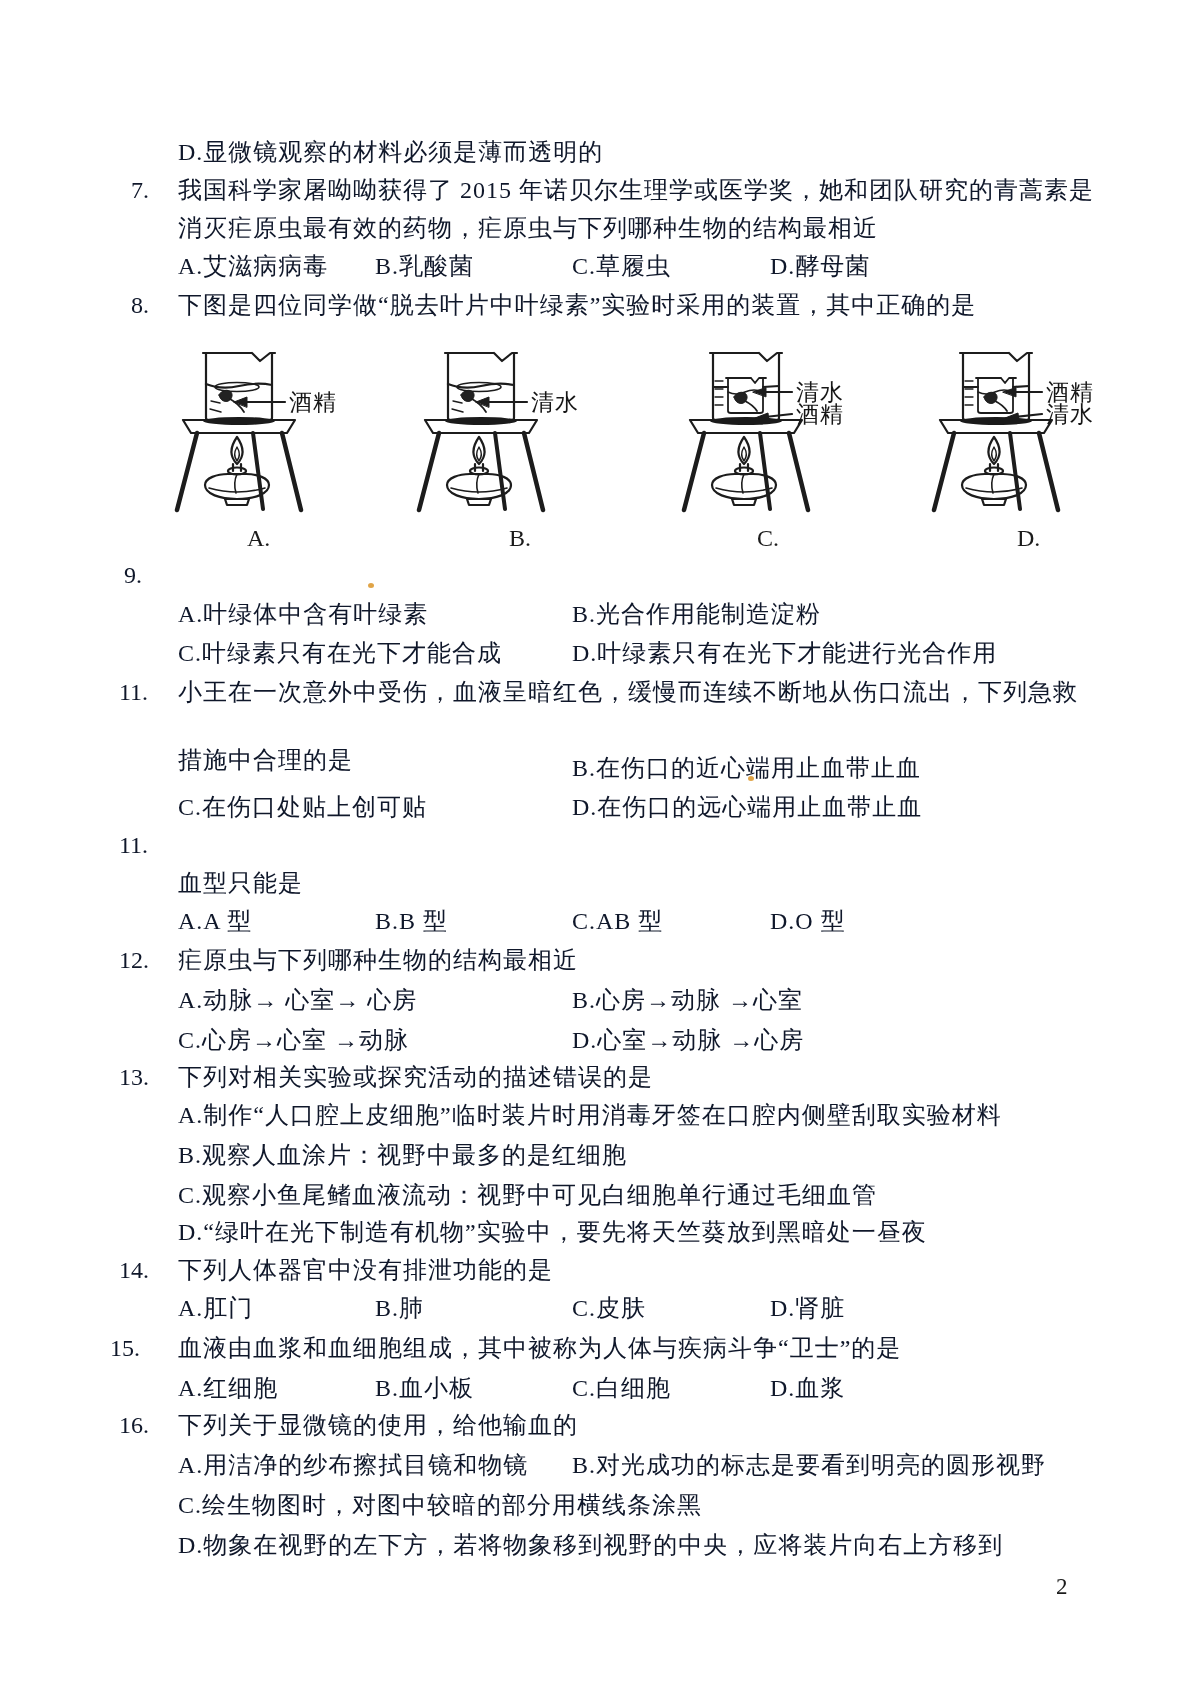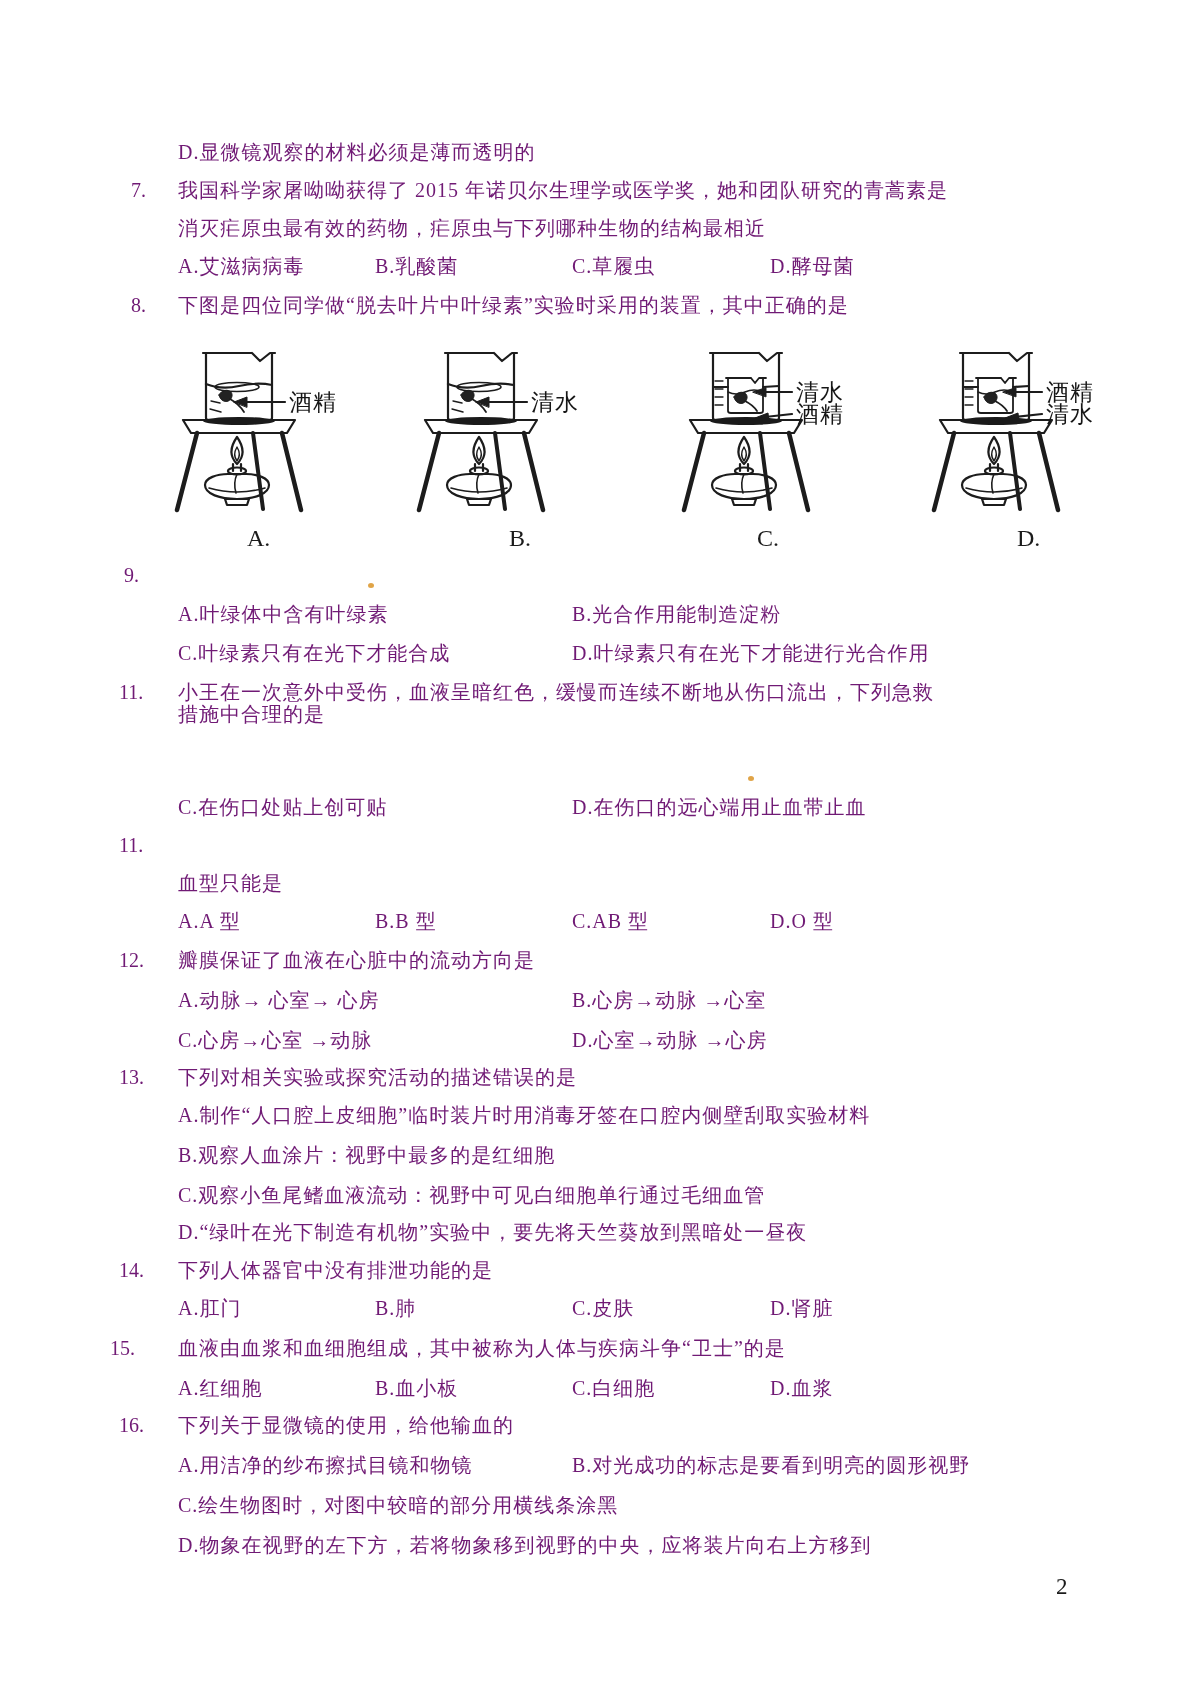--- a/index.html
+++ b/index.html
@@ -6,25 +6,25 @@
   .page{
     position:relative;
     width:1200px;height:1699px;
     background:#ffffff;
     font-family:"Liberation Serif","DejaVu Serif",serif;
     color:#1b1b1b;
     overflow:hidden;
   }
   .ln{
     position:absolute;
-    font-size:20px;
+    font-size:24px;
     line-height:32px;
     letter-spacing:1px;
     white-space:nowrap;
-    color:#701a75;
+    color:#0f172a;
   }
   .num{letter-spacing:0;}
   .cap{position:absolute;font-size:24px;line-height:32px;}
   .fig{position:absolute;top:325px;}
   .pageno{position:absolute;font-size:23px;line-height:30px;}
   .dot{position:absolute;width:6px;height:5px;border-radius:50%;background:#dd9a33;opacity:.9;}
   svg text{font-family:"Liberation Serif","DejaVu Serif",serif;fill:#161616;font-size:23px;letter-spacing:1px;}
 </style>
 </head>
 <body>
@@ -172,33 +172,34 @@
   <div class="cap" style="top:522px;left:1017px">D.</div>
 
   <div class="ln num" style="top:559px;left:124px">9.</div>
   <div class="ln" style="top:598px;left:178px">A.叶绿体中含有叶绿素</div>
   <div class="ln" style="top:598px;left:572px">B.光合作用能制造淀粉</div>
   <div class="ln" style="top:637px;left:178px">C.叶绿素只有在光下才能合成</div>
   <div class="ln" style="top:637px;left:572px">D.叶绿素只有在光下才能进行光合作用</div>
 
   <div class="ln num" style="top:676px;left:119px">11.</div>
   <div class="ln" style="top:676px;left:178px">小王在一次意外中受伤，血液呈暗红色，缓慢而连续不断地从伤口流出，下列急救</div>
-  <div class="ln" style="top:698px;left:178px">措施中合理的是</div>
+  <div class="ln" style="top:744px;left:178px">措施中合理的是</div>
+  <div class="ln" style="top:752px;left:572px">B.在伤口的近心端用止血带止血</div>
   <div class="ln" style="top:791px;left:178px">C.在伤口处贴上创可贴</div>
   <div class="ln" style="top:791px;left:572px">D.在伤口的远心端用止血带止血</div>
 
   <div class="ln num" style="top:829px;left:119px">11.</div>
   <div class="ln" style="top:867px;left:178px">血型只能是</div>
   <div class="ln" style="top:905px;left:178px">A.A 型</div>
   <div class="ln" style="top:905px;left:375px">B.B 型</div>
   <div class="ln" style="top:905px;left:572px">C.AB 型</div>
   <div class="ln" style="top:905px;left:770px">D.O 型</div>
 
   <div class="ln num" style="top:944px;left:119px">12.</div>
-  <div class="ln" style="top:944px;left:178px">瓣膜保证了血液在心脏中的流动方向是</div>
+  <div class="ln" style="top:944px;left:178px">疟原虫与下列哪种生物的结构最相近</div>
   <div class="ln" style="top:984px;left:178px">A.动脉→ 心室→ 心房</div>
   <div class="ln" style="top:984px;left:572px">B.心房→动脉 →心室</div>
   <div class="ln" style="top:1024px;left:178px">C.心房→心室 →动脉</div>
   <div class="ln" style="top:1024px;left:572px">D.心室→动脉 →心房</div>
 
   <div class="ln num" style="top:1061px;left:119px">13.</div>
   <div class="ln" style="top:1061px;left:178px">下列对相关实验或探究活动的描述错误的是</div>
   <div class="ln" style="top:1099px;left:178px">A.制作“人口腔上皮细胞”临时装片时用消毒牙签在口腔内侧壁刮取实验材料</div>
   <div class="ln" style="top:1139px;left:178px">B.观察人血涂片：视野中最多的是红细胞</div>
   <div class="ln" style="top:1179px;left:178px">C.观察小鱼尾鳍血液流动：视野中可见白细胞单行通过毛细血管</div>

